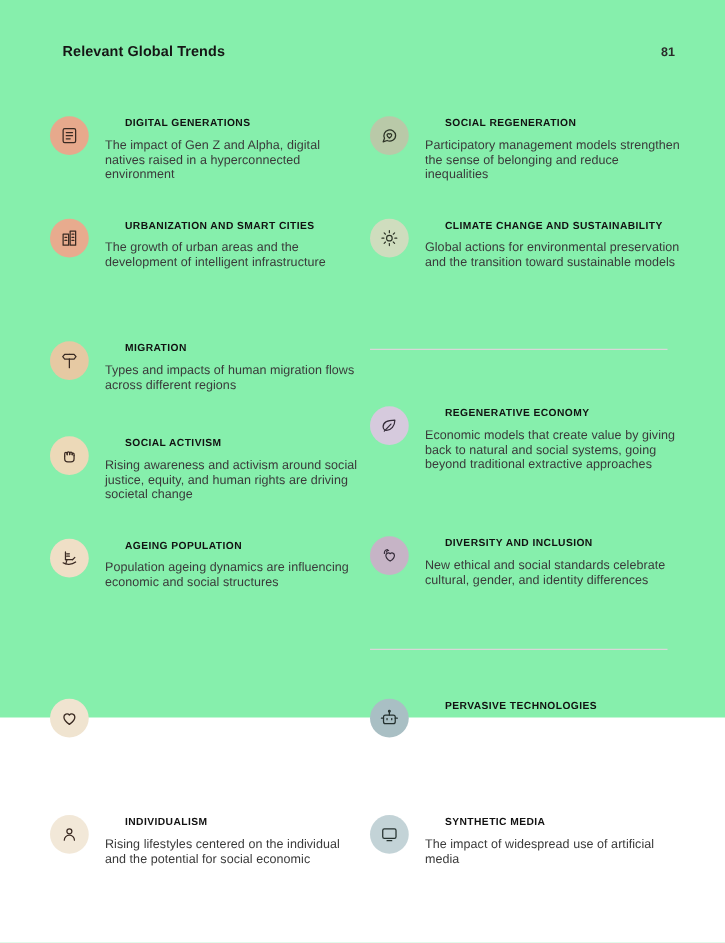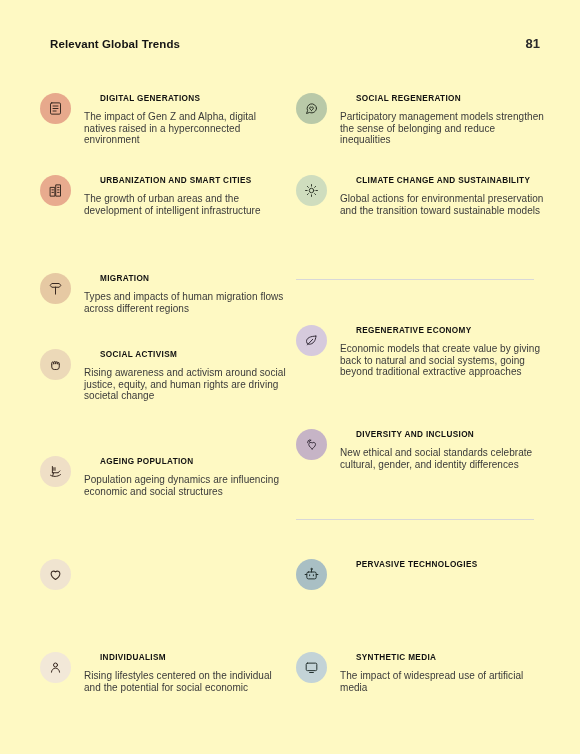--- a/index.html
+++ b/index.html
@@ -8,42 +8,42 @@
     background: #ffffff;
   }
   body {
     width: 580px; height: 754px;
     font-family: "Liberation Sans", sans-serif;
     color: #1a1a1a;
     position: relative;
     overflow: hidden;
   }
   .page {
-    width: 580px; height: 754px;
+    width: 580px; height: 574px;
     position: relative;
-    background: #fef9c3;
+    background: #86efac;
   }
   
   .header {
     position: absolute;
     left: 0; right: 0; top: 36px;
     height: 22px;
     display: flex;
     align-items: baseline;
     justify-content: space-between;
     padding: 0 40px 0 50px;
   }
   .page-title {
     font-size: 11.5px;
     font-weight: bold;
     letter-spacing: 0.1px;
     color: #151515;
   }
   .page-number {
-    font-size: 13px;
+    font-size: 10px;
     font-weight: bold;
     color: #2a2a2a;
   }
   
   .col {
     position: absolute;
     top: 0;
     width: 250px;
   }
   .col-left  { left: 40px; }
@@ -162,21 +162,21 @@
           <path d="M12.4 10.7V9.2a1.6 1.6 0 0 1 3.2 0v1.5"></path>
           <path d="M15.6 11V10a1.2 1.2 0 0 1 2.4 0v2"></path>
         </svg>
       </div>
       <div class="trend-body">
         <div class="trend-title">SOCIAL ACTIVISM</div>
         <div class="trend-desc">Rising awareness and activism around social justice, equity, and human rights are driving societal change</div>
       </div>
     </div>
 
-    <div class="trend" style="top:455px">
+    <div class="trend" style="top:430px">
       <div class="icon-wrap" style="background:#efdfc6">
         <svg width="15" height="15" viewBox="0 0 24 24" fill="none" stroke="#3a2a22" stroke-width="1.6" stroke-linecap="round" stroke-linejoin="round">
           <path d="M7 4v10"></path>
           <path d="M7 14h9"></path>
           <path d="M16 14l3-3"></path>
           <path d="M8.5 6.5h3.5"></path>
           <path d="M8.5 9.5h3.5"></path>
           <path d="M9 14l-1.5 5"></path>
           <path d="M4 18c3.5 2.5 11 3 16-1"></path>
         </svg>

